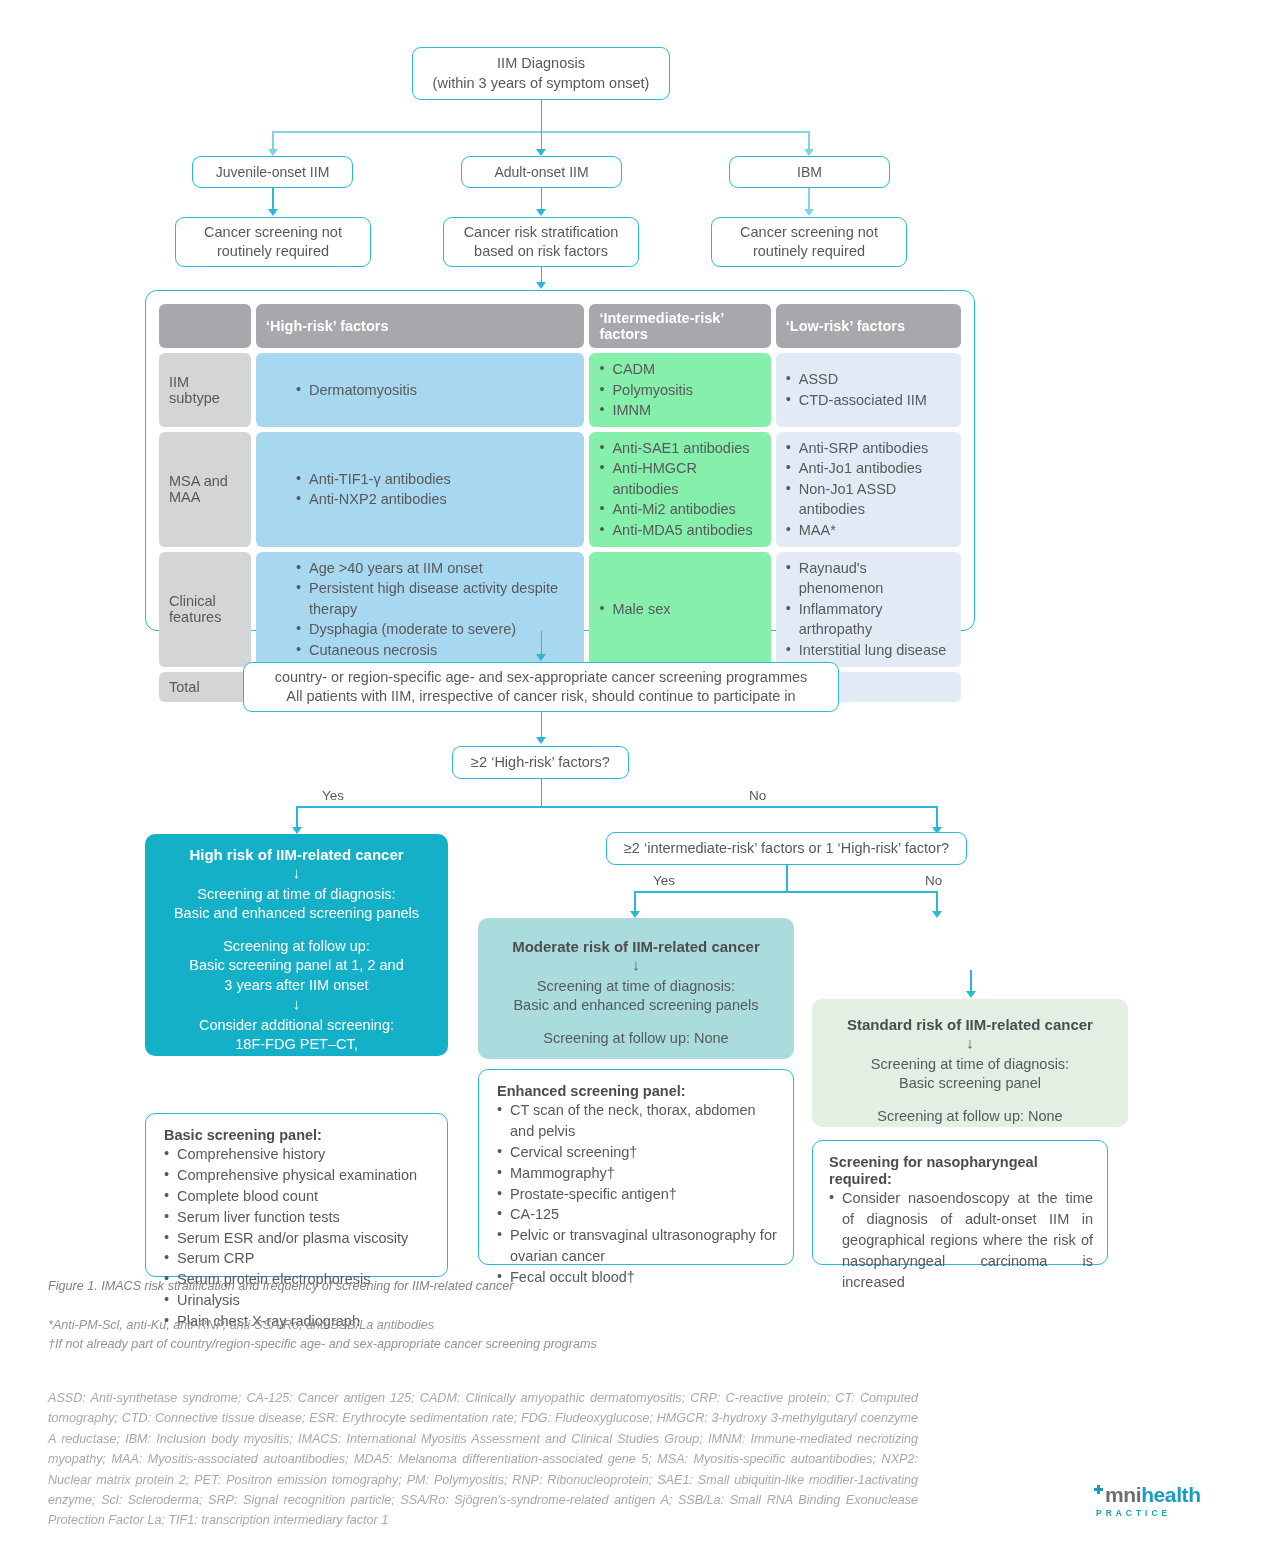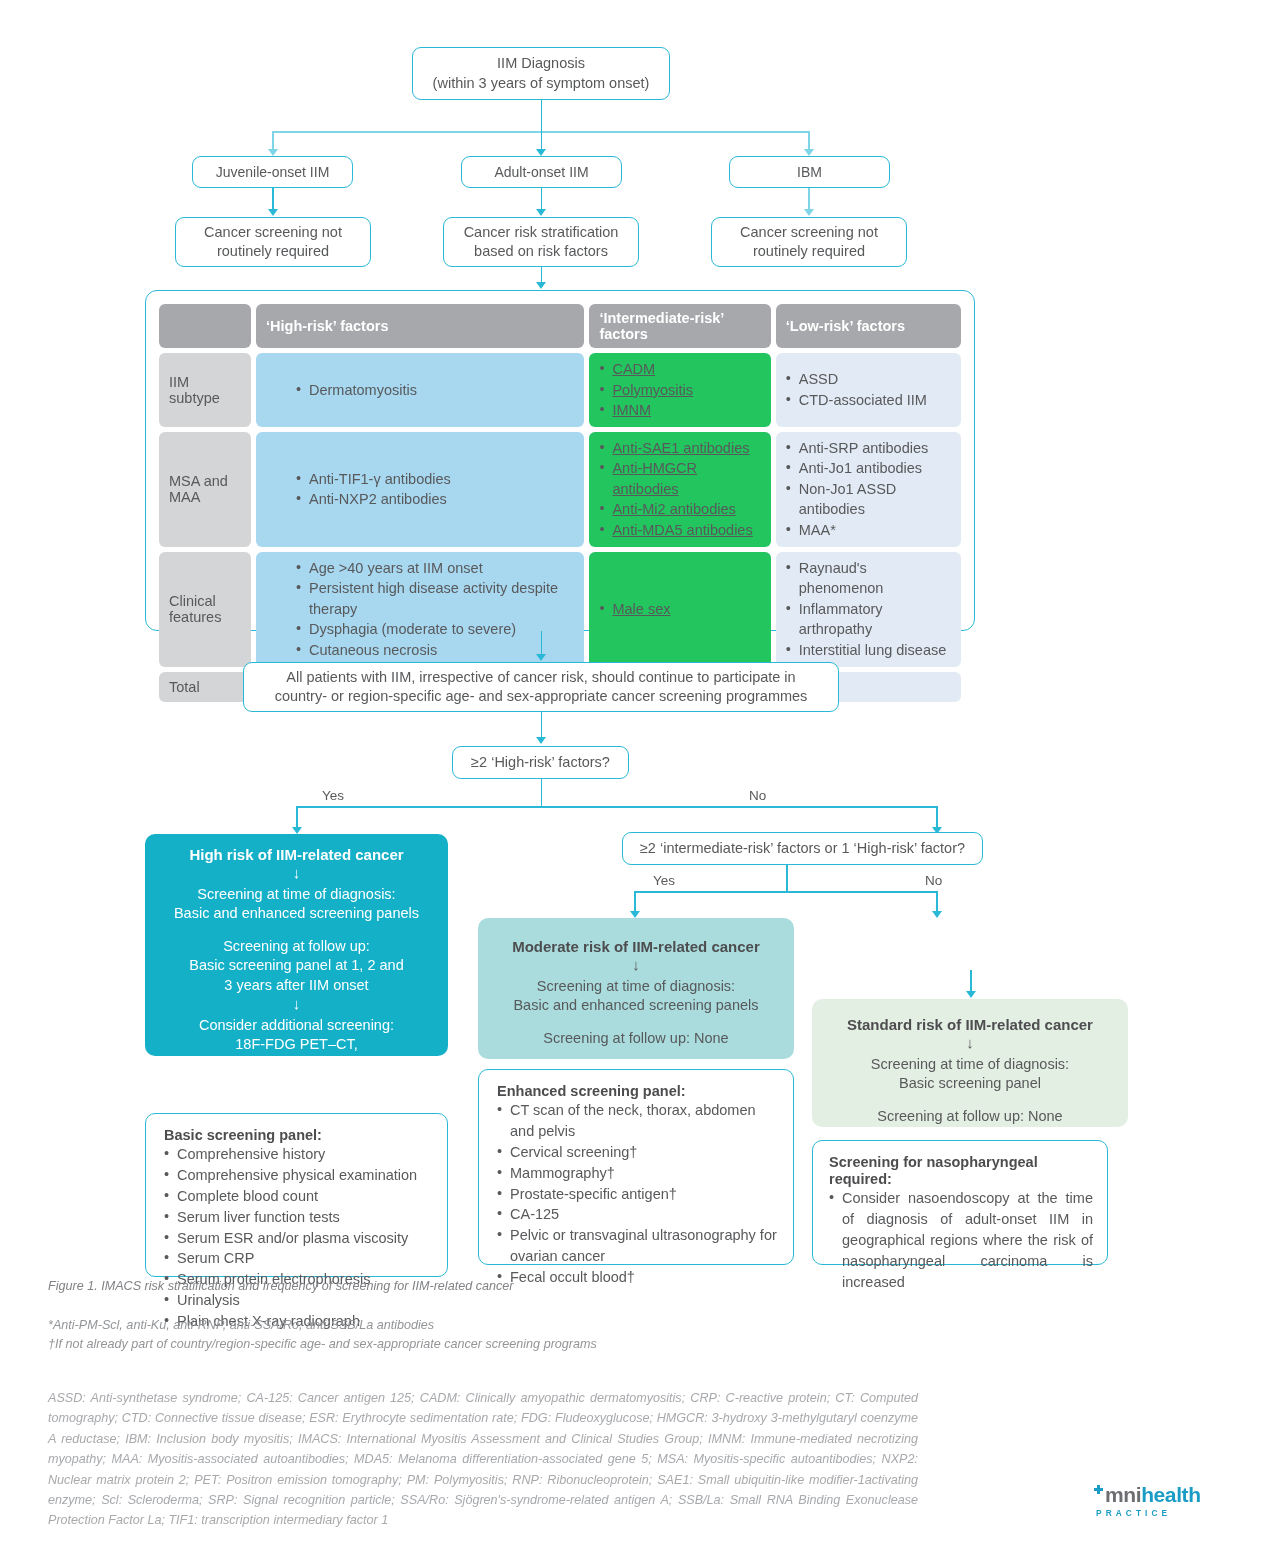--- a/index.html
+++ b/index.html
@@ -62,21 +62,21 @@
   table.risk th.hdr-blank { background: #a6a8ab; width: 92px; }
   table.risk th.hdr {
     background: #a6a8ab; color: #ffffff;
     font-weight: bold; font-size: 14.5px;
     height: 32px;
   }
   table.risk td.rowlab {
     background: #d4d5d7; color: #58595b; font-size: 14.5px; width: 92px;
   }
   table.risk td.c1 { background: #a8d8f0; padding-left: 40px; }
-  table.risk td.c2 { background: #22c55e; text-decoration: underline; }
+  table.risk td.c2 { background: #86efac; }
   table.risk td.c3 { background: #e2ebf5; }
   table.risk td.cell { vertical-align: middle; }
   ul.bl { list-style: none; }
   ul.bl li {
     position: relative; padding-left: 13px; font-size: 14.5px;
     line-height: 1.42; color: #58595b;
   }
   ul.bl li::before {
     content: "\2022"; position: absolute; left: 0; top: -1px; color: #58595b;
   }
@@ -298,22 +298,22 @@
         </tr>
       </tbody>
     </table>
   </div>
 
   <div class="vline" style="left:540.5px; top:631px; height:24px;"></div>
   <div class="arrow" style="left:536px; top:654px;"></div>
 
   <div class="node" style="left:243px; top:662px; width:596px; height:50px;">
     <div>
+      <div>country- or region-specific age- and sex-appropriate cancer screening programmes</div>
       <div>All patients with IIM, irrespective of cancer risk, should continue to participate in</div>
-      <div>country- or region-specific age- and sex-appropriate cancer screening programmes</div>
     </div>
   </div>
 
   <div class="vline" style="left:540.5px; top:712px; height:26px;"></div>
   <div class="arrow" style="left:536px; top:737px;"></div>
 
   <div class="node" style="left:452px; top:746px; width:177px; height:33px;">
     <span>≥2 ‘High-risk’ factors?</span>
   </div>
 
@@ -340,21 +340,21 @@
       <div>3 years after IIM onset</div>
     </div>
     <div class="dnarrow">↓</div>
     <div class="body">
       <div>Consider additional screening:</div>
       <div>18F-FDG PET–CT,</div>
       <div>upper and lower GI endoscopy</div>
     </div>
   </div>
 
-  <div class="node" style="left:606px; top:832px; width:361px; height:33px;margin-left:16px;">
+  <div class="node" style="left:606px; top:832px; width:361px; height:33px;">
     <span>≥2 ‘intermediate-risk’ factors or 1 ‘High-risk’ factor?</span>
   </div>
 
   <div class="vline" style="left:786px; top:865px; height:27px;"></div>
   <div class="hline" style="left:634px; top:891px; width:303px;"></div>
   <div class="vline" style="left:634px; top:891px; height:21px;"></div>
   <div class="arrow" style="left:630px; top:911px;"></div>
   <div class="vline" style="left:936px; top:891px; height:21px;"></div>
   <div class="arrow" style="left:932px; top:911px;"></div>
   <div class="branchlabel" style="left:653px; top:873px;">Yes</div>

